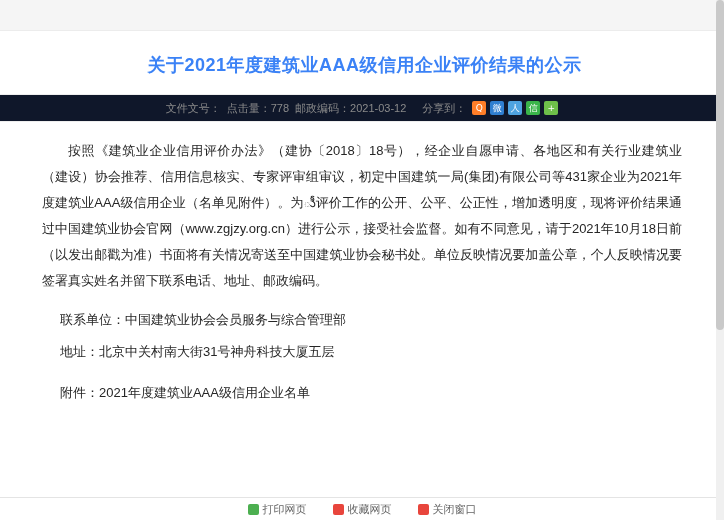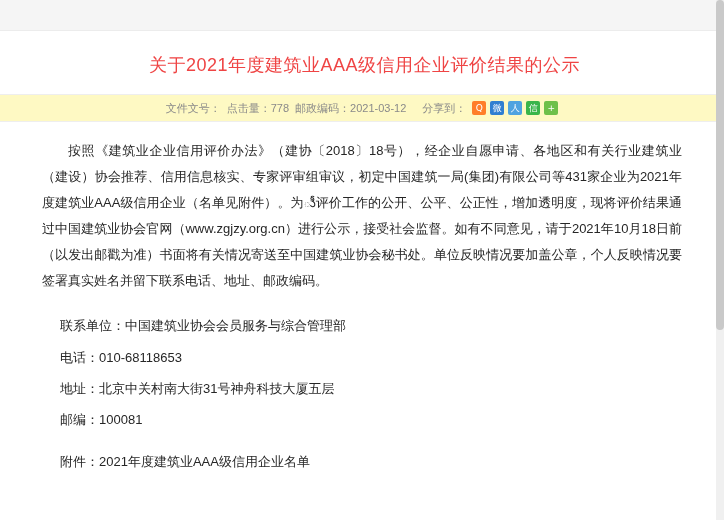--- a/index.html
+++ b/index.html
@@ -21,30 +21,30 @@
     box-sizing: border-box;
   }
   .topbar {
     height: 30px;
     background: #f5f5f5;
     border-bottom: 1px solid #ececec;
   }
   .title {
     text-align: center;
     font-size: 18px;
-    font-weight: normal;
-    color: #ef4444;
+    font-weight: bold;
+    color: #3b82f6;
     padding: 22px 35px 16px 40px;
     letter-spacing: 0.5px;
     line-height: 1.4;
   }
   .metabar {
     border-top: 1px solid #eeeeee;
     border-bottom: 1px solid #eeeeee;
-    background: #fef9c3;
+    background: #0f172a;
     height: 26px;
     display: flex;
     align-items: center;
     justify-content: center;
     gap: 6px;
     font-size: 11px;
     color: #8a8a8a;
   }
   .metabar .meta-item {
     white-space: nowrap;
@@ -82,21 +82,21 @@
 
   .content {
     padding: 16px 42px 0 42px;
     font-size: 13px;
     color: #262626;
     line-height: 2.0;
   }
   .para {
     text-indent: 2em;
     text-align: justify;
-    margin: 0 0 20px 0;
+    margin: 0 0 14px 0;
   }
   .info-block {
     margin: 6px 0 4px 18px;
   }
   .info-line {
     margin: 0 0 8px 0;
     line-height: 1.8;
   }
   .attach-line {
     margin: 18px 0 0 18px;
@@ -175,27 +175,39 @@
       <span class="share-icon si-4">信</span>
       <span class="share-icon si-5">+</span>
     </span>
   </div>
 
   <div class="content">
     <p class="para">按照《建筑业企业信用评价办法》（建协〔2018〕18号），经企业自愿申请、各地区和有关行业建筑业（建设）协会推荐、信用信息核实、专家评审组审议，初定中国建筑一局(集团)有限公司等431家企业为2021年度建筑业AAA级信用企业（名单见附件）。为ుీ评价工作的公开、公平、公正性，增加透明度，现将评价结果通过中国建筑业协会官网（www.zgjzy.org.cn）进行公示，接受社会监督。如有不同意见，请于2021年10月18日前（以发出邮戳为准）书面将有关情况寄送至中国建筑业协会秘书处。单位反映情况要加盖公章，个人反映情况要签署真实姓名并留下联系电话、地址、邮政编码。</p>
 
     <div class="info-block">
       <div class="info-line">联系单位：中国建筑业协会会员服务与综合管理部</div>
-      <div class="info-line">电话：010-68118653</div>
       <div class="info-line">地址：北京中关村南大街31号神舟科技大厦五层</div>
-      <div class="info-line">邮编：100081</div>
     </div>
 
     <div class="attach-line">附件：2021年度建筑业AAA级信用企业名单</div>
 
   </div>
 
+  <div class="footerbar">
+    <span class="footer-item">
+      <span class="ficon fi-1"></span>
+      <span>打印网页</span>
+    </span>
+    <span class="footer-item">
+      <span class="ficon fi-2"></span>
+      <span>收藏网页</span>
+    </span>
+    <span class="footer-item">
+      <span class="ficon fi-3"></span>
+      <span>关闭窗口</span>
+    </span>
+  </div>
 
   <div class="scrollbar">
     <div class="scroll-thumb"></div>
   </div>
 
 </div>
 
 </body></html>

